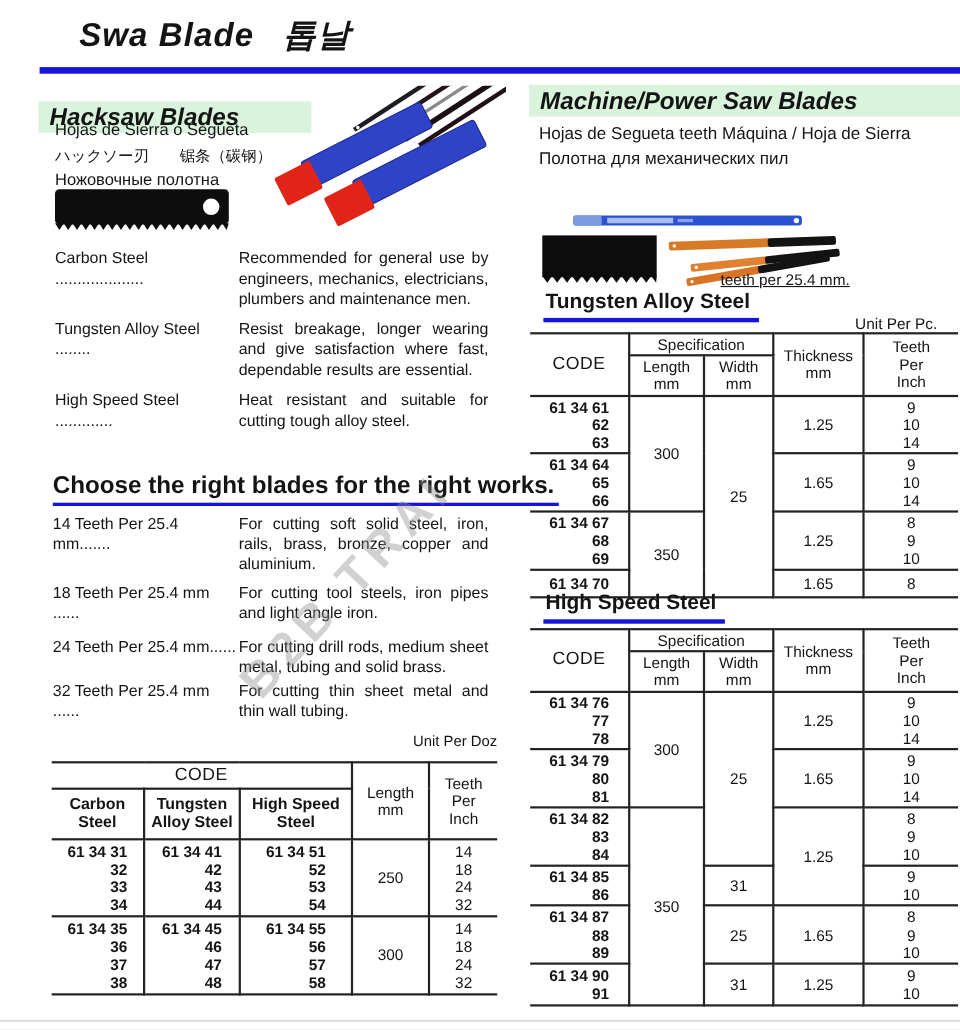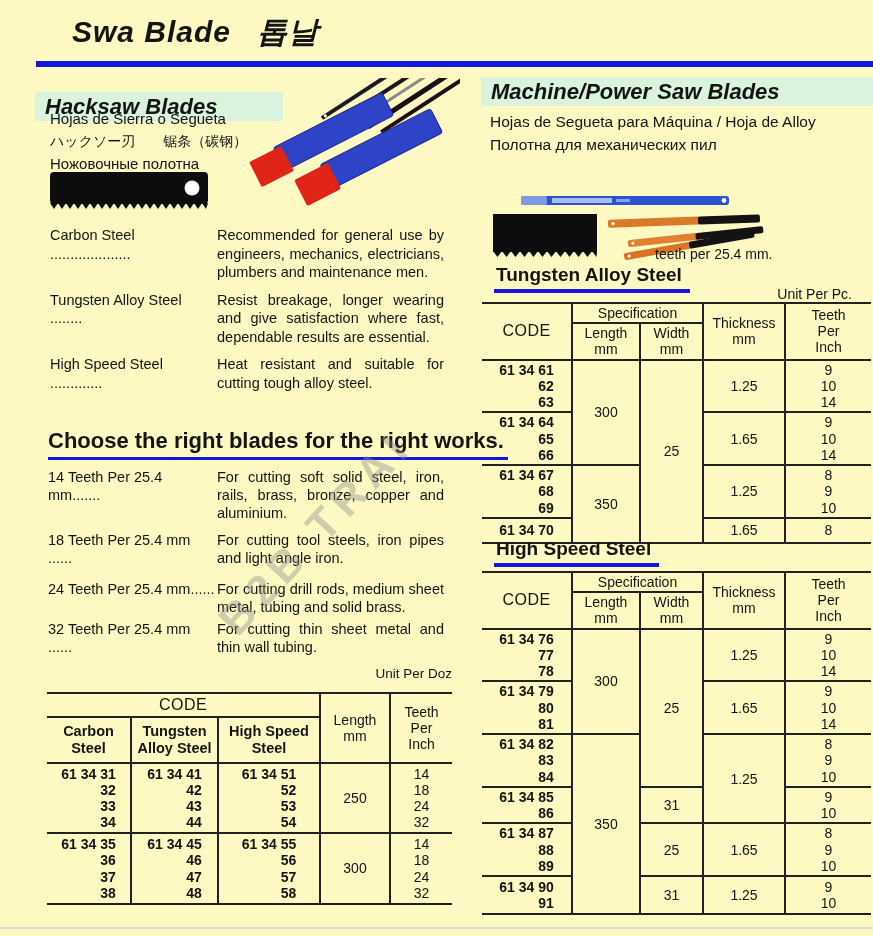--- a/index.html
+++ b/index.html
@@ -1,16 +1,16 @@
 <!DOCTYPE html>
 <html><head>
 <meta charset="utf-8">
 <style>
   html,body{margin:0;padding:0;background:#e8e8e8;}
-  .page{position:relative;width:873px;height:936px;background:#fef9c3;overflow:hidden;
+  .page{position:relative;width:873px;height:936px;background:#ffffff;overflow:hidden;
         font-family:"Liberation Sans","DejaVu Sans",sans-serif;color:#141414;margin:0 auto;}
   .abs{position:absolute;}
 
   
   .page-title{left:72px;top:12px;font-size:30px;font-weight:bold;font-style:italic;letter-spacing:1px;white-space:nowrap;}
   .page-title .ko{margin-left:26px;}
   .title-rule{left:36px;top:61px;width:837px;height:6px;background:#1515dc;}
 
   
   .section-head{height:29px;background:#d9f3dc;font-size:22px;font-weight:bold;font-style:italic;
@@ -22,21 +22,21 @@
   .speclist{width:424px;}
   .spec-item{display:flex;margin-bottom:9px;}
   .spec-item .lbl{width:182px;padding-left:15px;box-sizing:border-box;font-size:14.5px;line-height:18.5px;flex:none;}
   .spec-item .dsc{width:227px;font-size:14.5px;line-height:18.5px;text-align:justify;}
   .guide .lbl{padding-left:13px;line-height:18px;}
   .guide .dsc{line-height:18px;}
 
   .choose-head{font-size:22px;font-weight:bold;border-bottom:3px solid #1515dc;padding:0 4px 3px 0;white-space:nowrap;}
   .unit-note{font-size:13.5px;text-align:right;}
   .sub-head{font-size:19px;font-weight:bold;border-bottom:4px solid #1515dc;padding:0 8px 3px 2px;white-space:nowrap;}
-  .photo-caption{font-size:14px;}
+  .photo-caption{font-size:14px;text-decoration:underline;}
 
   
   table.grid{border-collapse:collapse;table-layout:fixed;border-left:hidden;border-right:hidden;}
   .grid th,.grid td{border:2px solid #222;font-weight:normal;text-align:center;vertical-align:middle;
                     white-space:pre-line;line-height:1.16;padding:1px 0;font-size:14px;color:#141414;}
   .grid th.big{font-size:16px;letter-spacing:.5px;}
   .grid th.bold{font-weight:bold;font-size:14.5px;}
   .grid td.code .code-in{display:inline-block;text-align:right;font-weight:bold;}
 
   
@@ -196,21 +196,21 @@
           </tr>
         </tbody>
       </table>
     </div>
 
   <div class="abs watermark">B2B TRAI</div>
 
   <div class="abs section-head" style="left:481px;top:77px;width:414px;">Machine/Power Saw Blades</div>
 
   <div class="abs subtitles" style="left:490px;top:110px;">
-    <div style="font-size:15.5px;line-height:23px;">Hojas de Segueta para Máquina / Hoja de Alloy</div>
+    <div style="font-size:15.5px;line-height:23px;">Hojas de Segueta teeth Máquina / Hoja de Sierra</div>
     <div style="font-size:15.5px;line-height:24px;">Полотна для механических пил</div>
   </div>
 
   <svg class="abs" style="left:488px;top:186px;" width="310" height="80" viewBox="0 0 310 80">
     <rect x="33" y="10" width="208" height="9" rx="3" fill="#2b52d4"></rect>
     <rect x="33" y="10" width="26" height="9" rx="2" fill="#7e9ae2"></rect>
     <rect x="64" y="12" width="60" height="5" fill="#a9bcec"></rect>
     <rect x="128" y="13" width="14" height="3" fill="#8aa2e4"></rect>
     <circle cx="236" cy="14.5" r="2.4" fill="#ffffff"></circle>
     <rect x="5" y="28" width="104" height="38" fill="#0c0c0c"></rect>

